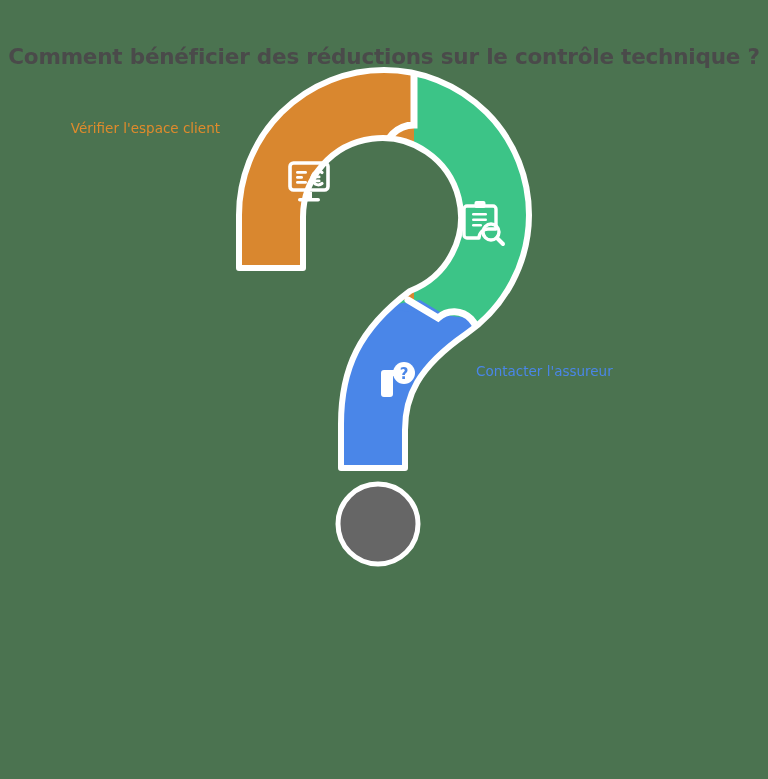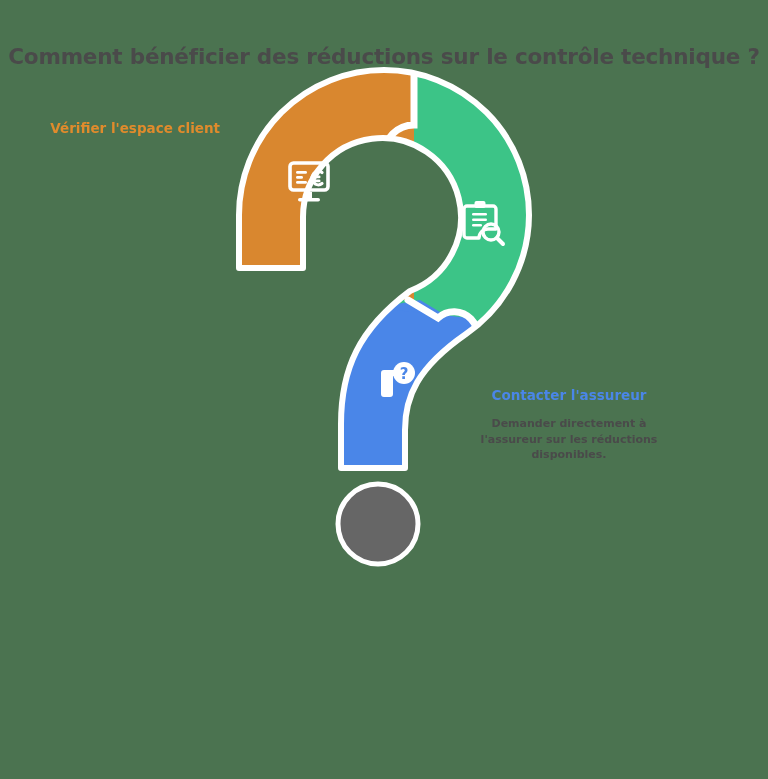--- a/index.html
+++ b/index.html
@@ -43,21 +43,21 @@
     height: 779px;
   }
 
   
   .callout {
     position: absolute;
   }
   .callout-heading {
     font-family: "DejaVu Sans", sans-serif;
     font-size: 13.5px;
-    font-weight: 700;
+    font-weight: 400;
     line-height: 1.28;
     margin: 0 0 12px 0;
   }
   .callout-body {
     font-family: "DejaVu Sans", sans-serif;
     font-size: 11px;
     font-weight: 700;
     line-height: 1.42;
     color: #4a4a4a;
     margin: 0;
@@ -76,22 +76,21 @@
     top: 176px;
     width: 168px;
     text-align: left;
   }
   #callout-contrat .callout-heading { color: #3cc487; }
 
   #callout-assureur {
     left: 476px;
     top: 363px;
     width: 186px;
-    text-align: center;
-    margin-top: 24px;
+    text-align: left;
   }
   #callout-assureur .callout-heading { color: #4a86e8; }
 </style>
 </head>
 <body>
 
 <div id="canvas">
 
   <div id="title">Comment bénéficier des réductions sur le contrôle technique ?</div>
 
@@ -191,16 +190,15 @@
     </g>
   </svg>
 
   <div class="callout" id="callout-espace-client">
     <p class="callout-heading">Vérifier l'espace client</p>
   </div>
 
 
   <div class="callout" id="callout-assureur">
     <p class="callout-heading">Contacter l'assureur</p>
-    <p class="callout-body">Demander directement à l'assureur sur les réductions disponibles.</p>
   </div>
 
 </div>
 
 </body></html>

